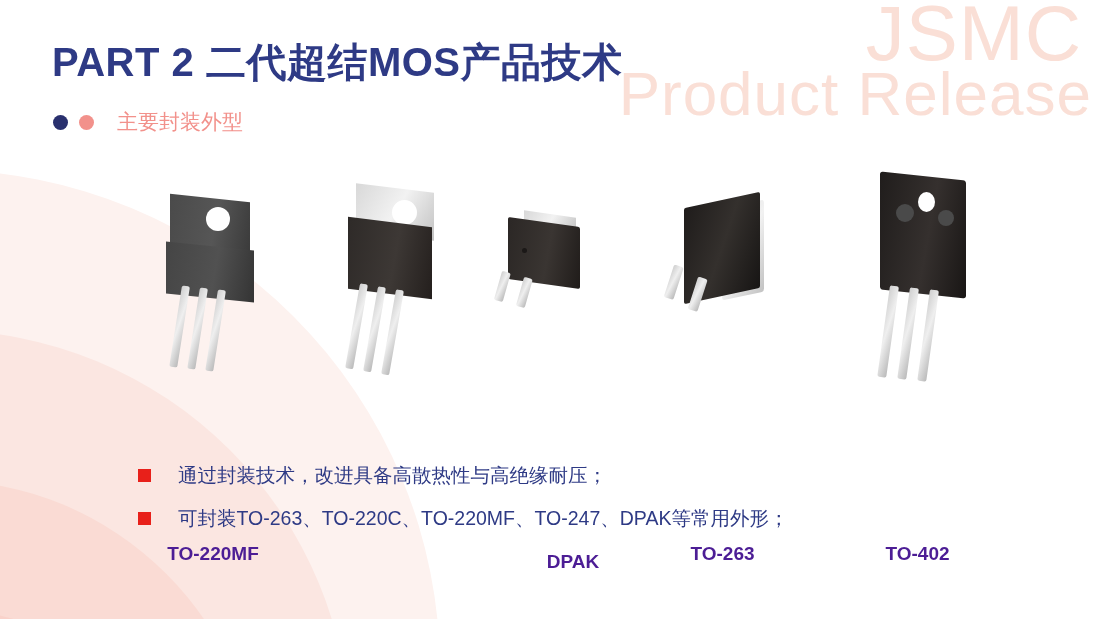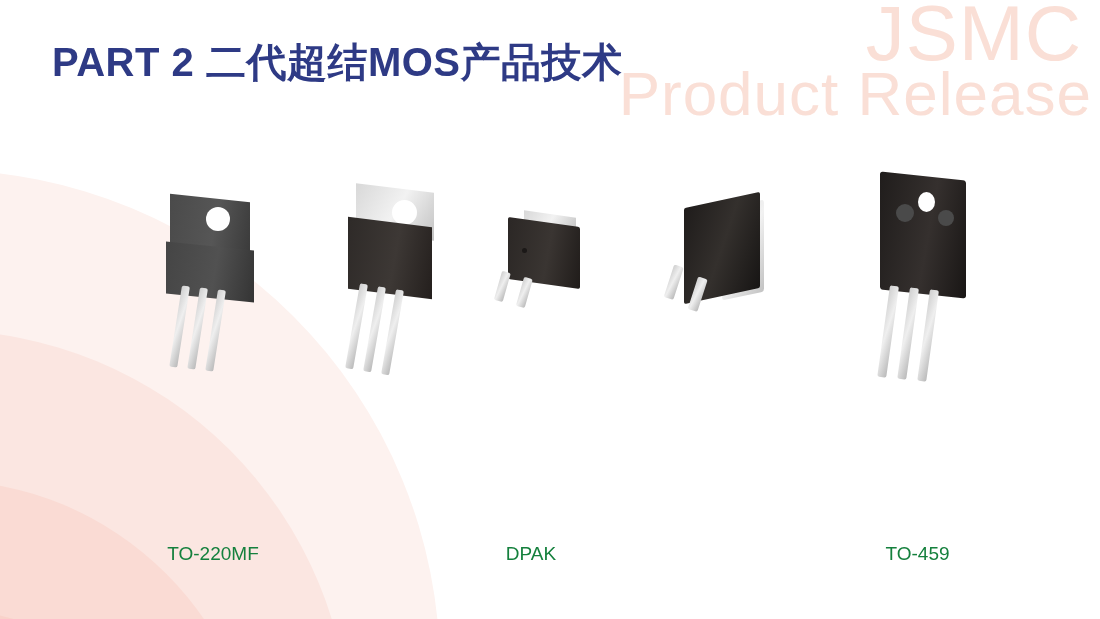--- a/index.html
+++ b/index.html
@@ -36,21 +36,21 @@
   .dot.navy{background:#29306e;}
   .dot.salmon{background:#f2918b;}
   .subtitle{margin-left:12px;font-size:21px;color:#f2918b;font-weight:500;white-space:nowrap;}
 
   
   .products{position:absolute;left:0;top:160px;width:1100px;height:255px;}
   .pkg{position:absolute;}
   .pkg .art{position:relative;width:100%;height:100%;}
   .label{
     position:absolute;top:383px;
-    font-size:19px;color:#15803d;font-weight:400;
+    font-size:19px;color:#4c1d95;font-weight:700;
     text-align:center;white-space:nowrap;
   }
 
   
   .body3d{position:absolute;background:#3a3a3a;}
   .lead{position:absolute;background:linear-gradient(100deg,#cfcfcf,#efefef 45%,#b9b9b9);}
   .tab{position:absolute;background:linear-gradient(120deg,#d8d8d8,#f2f2f2 50%,#c2c2c2);}
   .hole{position:absolute;border-radius:50%;background:#ffffff;}
   .dimple{position:absolute;border-radius:50%;background:#4a4a4a;}
 
@@ -69,20 +69,25 @@
     <div class="arc a1"></div>
     <div class="arc a2"></div>
     <div class="arc a3"></div>
     <div class="arc a4"></div>
   </div>
 
   <div class="wm wm-jsmc">JSMC</div>
   <div class="wm wm-pr">Product Release</div>
 
   <div class="title">PART 2 二代超结MOS产品技术</div>
+  <div class="subrow">
+    <span class="dot navy"></span>
+    <span class="dot salmon"></span>
+    <span class="subtitle">主要封装外型</span>
+  </div>
 
   <div class="products">
 
     <div class="pkg" style="left:148px;top:20px;width:130px;height:200px;">
       <div class="art">
 
         <div class="body3d" style="left:22px;top:18px;width:80px;height:56px;background:linear-gradient(100deg,#4a4a4a,#565656 55%,#3a3a3a);transform:skewY(6deg);"></div>
         <div class="body3d" style="left:18px;top:66px;width:88px;height:52px;background:linear-gradient(100deg,#454545,#515151 55%,#343434);transform:skewY(6deg);"></div>
         <div class="hole" style="left:58px;top:27px;width:24px;height:24px;"></div>
 
@@ -109,42 +114,51 @@
 
     <div class="pkg" style="left:498px;top:50px;width:100px;height:140px;">
       <div class="art">
         <div class="tab" style="left:26px;top:4px;width:52px;height:16px;transform:skewY(8deg);"></div>
         <div class="body3d" style="left:10px;top:12px;width:72px;height:62px;background:linear-gradient(100deg,#2b2725,#3a3532 55%,#201c1a);transform:skewY(8deg);border-radius:2px;"></div>
         <div class="dimple" style="left:24px;top:38px;width:5px;height:5px;background:#1b1817;"></div>
         <div class="lead" style="left:4px;top:62px;width:9px;height:30px;transform:rotate(16deg);transform-origin:top center;border-radius:2px;"></div>
         <div class="lead" style="left:26px;top:68px;width:9px;height:30px;transform:rotate(16deg);transform-origin:top center;border-radius:2px;"></div>
       </div>
     </div>
-    <div class="label" style="left:456px;width:150px;">DPAK</div>
+    <div class="label" style="left:498px;width:150px;margin-top:8px;">DPAK</div>
 
     <div class="pkg" style="left:668px;top:26px;width:120px;height:170px;">
       <div class="art">
         <div class="tab" style="left:54px;top:18px;width:42px;height:92px;transform:skewY(-12deg);border-radius:3px;"></div>
         <div class="body3d" style="left:16px;top:14px;width:76px;height:96px;background:linear-gradient(110deg,#1f1c1b,#34302d 50%,#171514);transform:skewY(-12deg);border-radius:2px;"></div>
         <div class="lead" style="left:6px;top:80px;width:10px;height:34px;transform:rotate(18deg);transform-origin:top center;border-radius:2px;"></div>
         <div class="lead" style="left:30px;top:92px;width:10px;height:34px;transform:rotate(18deg);transform-origin:top center;border-radius:2px;"></div>
       </div>
     </div>
+    <div class="label" style="left:650px;width:145px;">TO-263</div>
 
     <div class="pkg" style="left:862px;top:8px;width:130px;height:215px;">
       <div class="art">
         <div class="body3d" style="left:18px;top:8px;width:86px;height:118px;background:linear-gradient(100deg,#201d1c,#35302e 55%,#191615);transform:skewY(6deg);border-radius:3px;"></div>
         <div class="hole" style="left:56px;top:24px;width:17px;height:20px;border-radius:50%;"></div>
         <div class="dimple" style="left:34px;top:36px;width:18px;height:18px;"></div>
         <div class="dimple" style="left:76px;top:42px;width:16px;height:16px;"></div>
         <div class="lead" style="left:28px;top:118px;width:9px;height:92px;transform:rotate(8deg);transform-origin:top center;border-radius:2px;"></div>
         <div class="lead" style="left:48px;top:120px;width:9px;height:92px;transform:rotate(8deg);transform-origin:top center;border-radius:2px;"></div>
         <div class="lead" style="left:68px;top:122px;width:9px;height:92px;transform:rotate(8deg);transform-origin:top center;border-radius:2px;"></div>
       </div>
     </div>
-    <div class="label" style="left:845px;width:145px;">TO-459</div>
+    <div class="label" style="left:845px;width:145px;">TO-402</div>
 
   </div>
 
   <div class="bullets">
+    <div class="bullet">
+      <span class="bsq"></span>
+      <span class="btext">通过封装技术，改进具备高散热性与高绝缘耐压；</span>
+    </div>
+    <div class="bullet">
+      <span class="bsq"></span>
+      <span class="btext">可封装TO-263、TO-220C、TO-220MF、TO-247、DPAK等常用外形；</span>
+    </div>
   </div>
 
 </div>
 
 </body></html>

